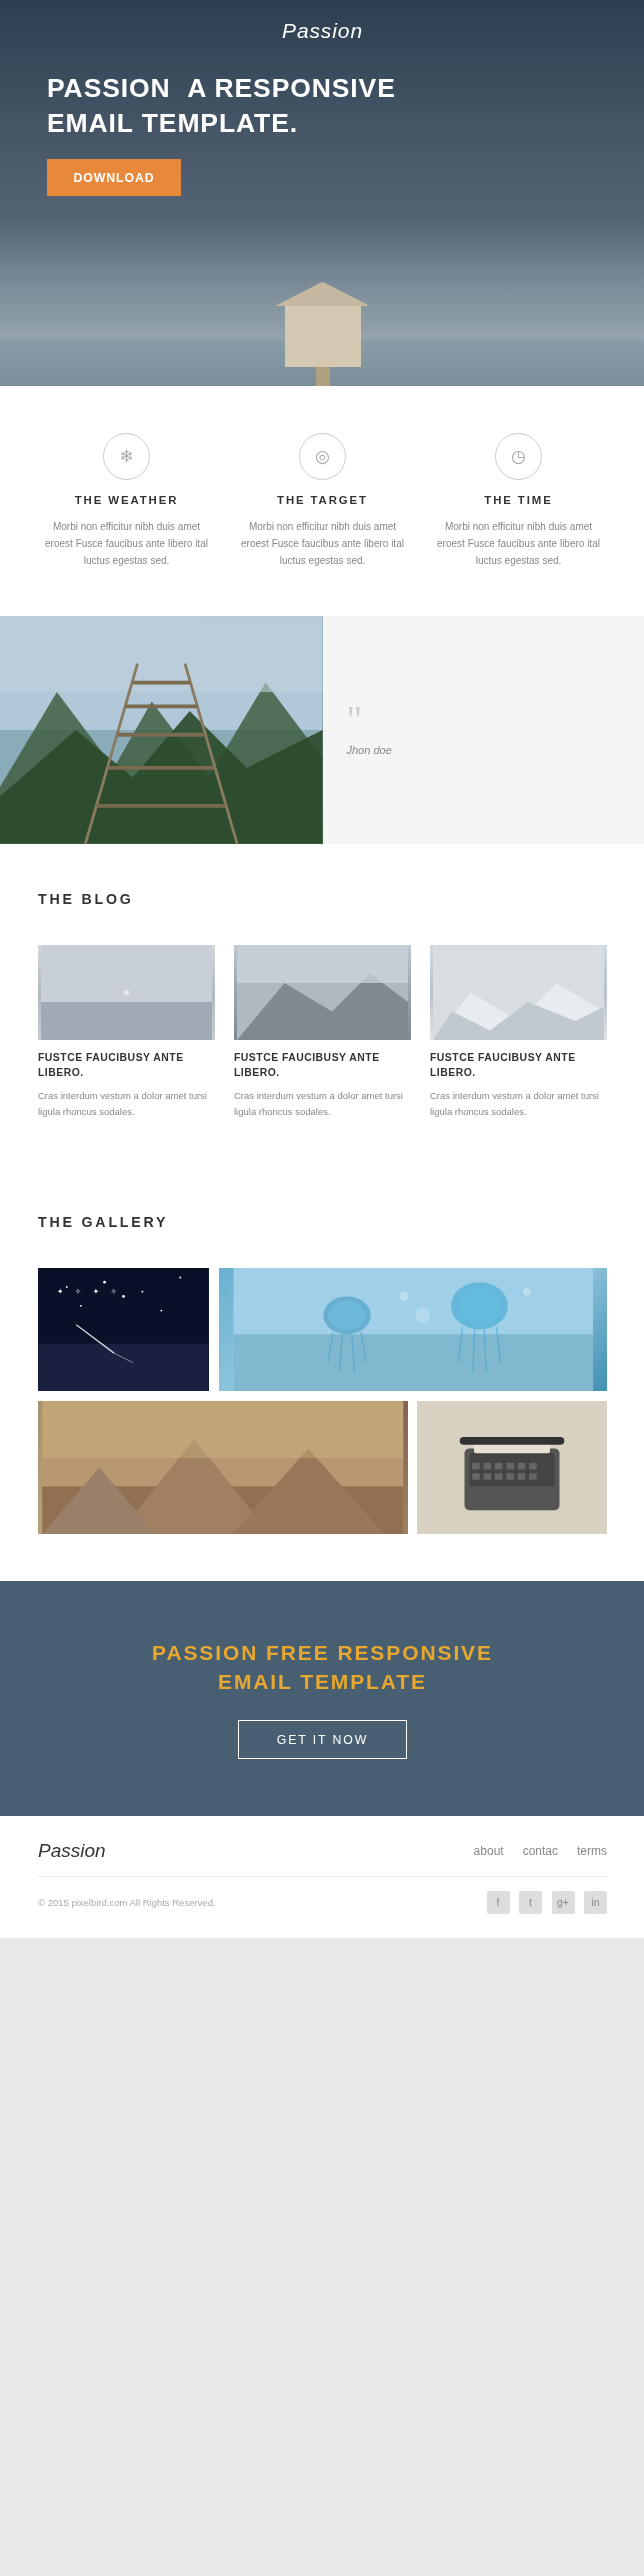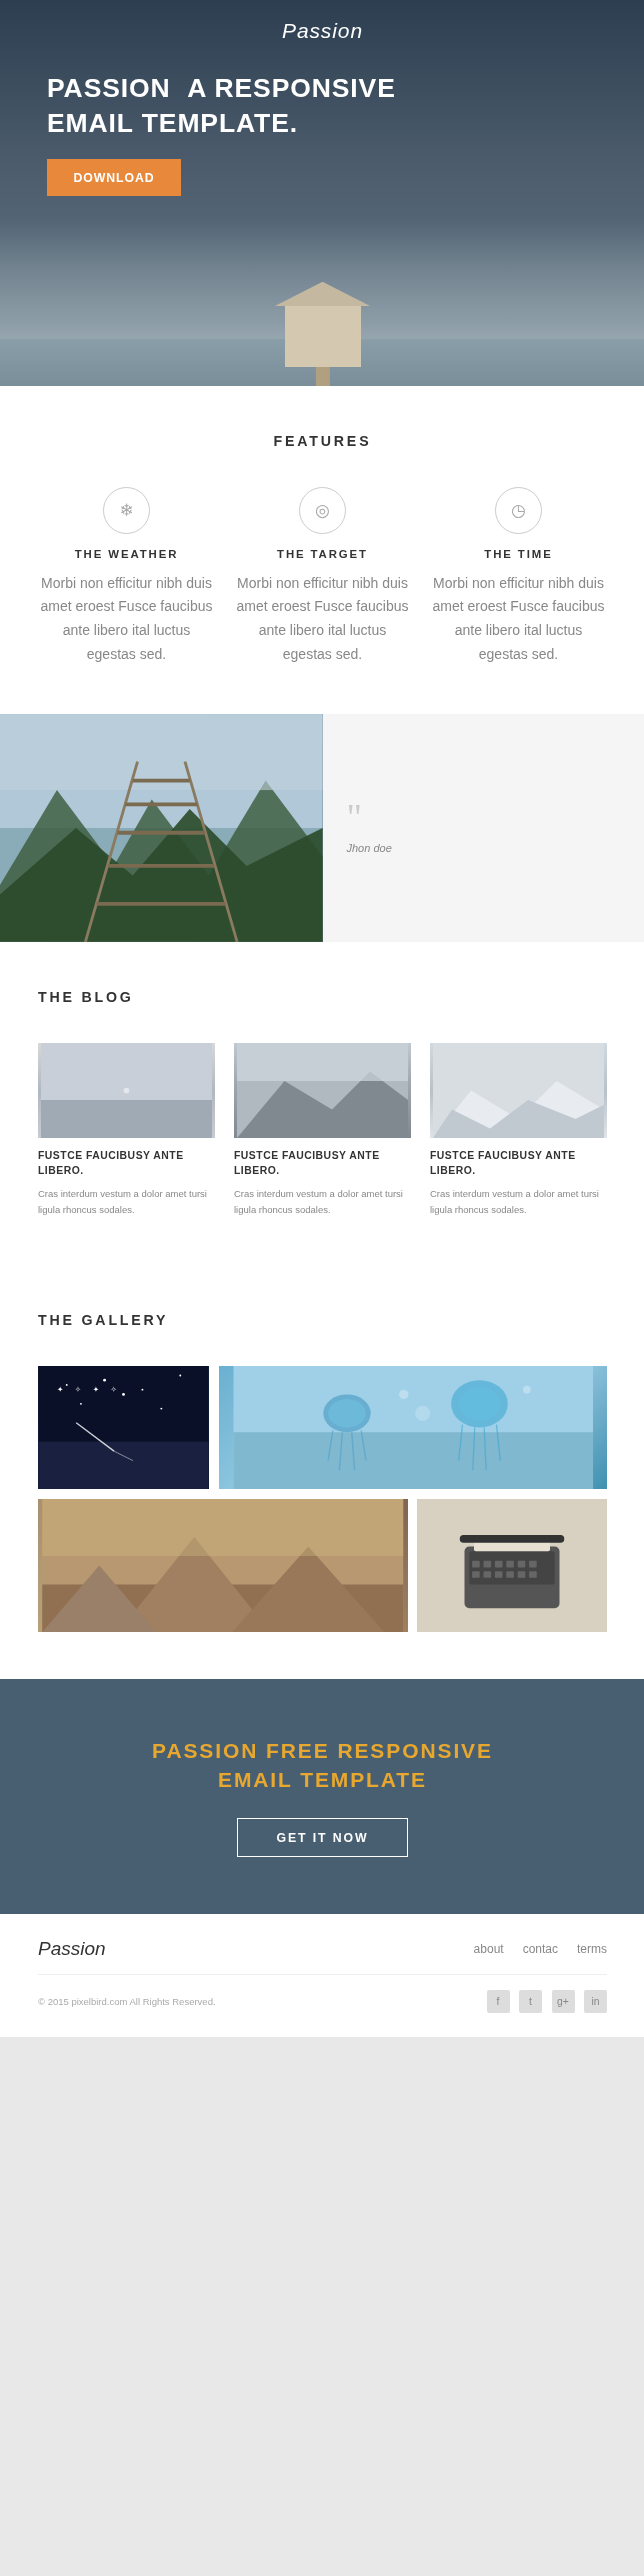--- a/index.html
+++ b/index.html
@@ -137,21 +137,21 @@
     }
     .feature-name {
       font-size: 11.4px;
       font-weight: 700;
       letter-spacing: 1.9px;
       text-transform: uppercase;
       color: #333;
       margin-bottom: 11.4px;
     }
     .feature-desc {
-      font-size: 14px;
+      font-size: 10px;
       color: #888;
       line-height: 1.7;
     }
 
     
     .quote-section {
       display: flex;
       height: 228px;
     }
     .quote-image {
@@ -310,21 +310,21 @@
     }
     .cta-title span {
       color: #e8a830;
     }
     .cta-btn {
       display: inline-block;
       border: 1.9px solid #fff;
       color: #fff;
       padding: 11.4px 38px;
       font-size: 12.3px;
-      font-weight: 700;
+      font-weight: 400;
       letter-spacing: 1.9px;
       text-transform: uppercase;
       cursor: pointer;
       background: transparent;
     }
 
     
     .footer {
       background: #fff;
       padding: 24px 38px;
@@ -397,21 +397,20 @@
   </div>
   <div class="hero-image">
     <div class="cloud-overlay"></div>
     <div class="hero-water"></div>
     <div class="hero-pier"></div>
     <div class="hero-house"></div>
   </div>
 </header>
 
 <section class="features-section">
-  <h2 class="section-title">FEATURES</h2>
   <div class="features-grid">
     <div class="feature-item">
       <div class="feature-icon">❄</div>
       <div class="feature-name">THE WEATHER</div>
       <div class="feature-desc">Morbi non efficitur nibh duis amet eroest Fusce faucibus ante libero ital luctus egestas sed.</div>
     </div>
     <div class="feature-item">
       <div class="feature-icon">◎</div>
       <div class="feature-name">THE TARGET</div>
       <div class="feature-desc">Morbi non efficitur nibh duis amet eroest Fusce faucibus ante libero ital luctus egestas sed.</div>

